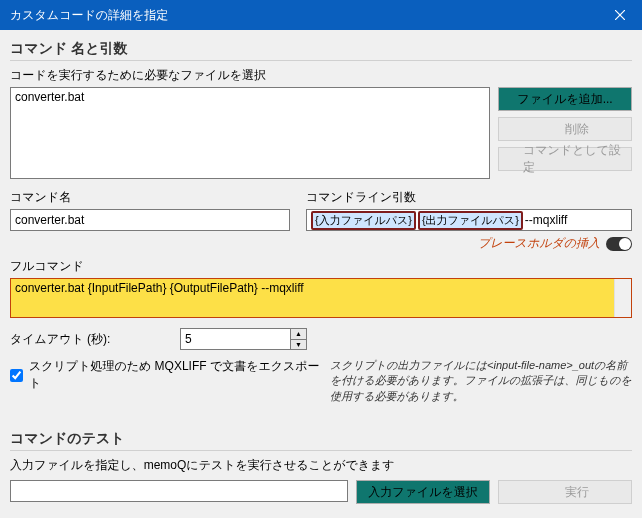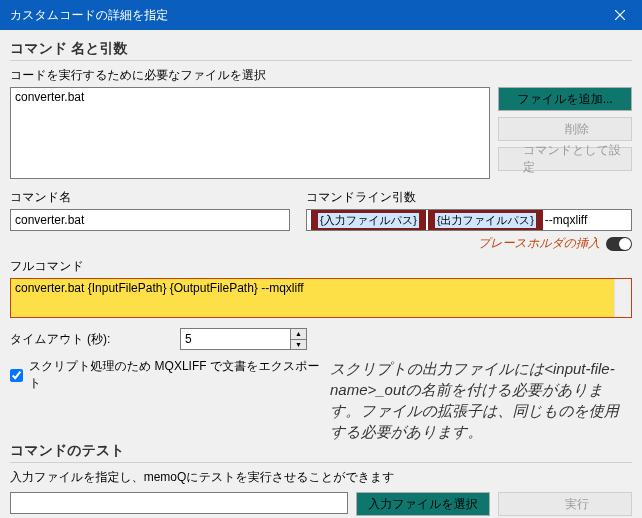--- a/index.html
+++ b/index.html
@@ -15,39 +15,39 @@
 .filelist { flex: 1; border: 1px solid #7a7a7a; background: #fff; height: 92px; padding: 2px 4px; font-size: 12px; overflow: auto; }
 .sidebtns { width: 134px; display: flex; flex-direction: column; gap: 6px; }
 .btn { height: 24px; border: 1px solid #adadad; background: #0f766e; font-size: 12px; display: flex; align-items: center; justify-content: center; cursor: pointer; }
 .btn.disabled { color: #9a9a9a; background: #e9e9e9; border-color: #cfcfcf; cursor: default; padding-left: 24px; }
 .row2 { display: flex; gap: 16px; margin-top: 10px; }
 .col { display: flex; flex-direction: column; }
 .col1 { width: 280px; }
 .col2 { flex: 1; }
 .textinput { height: 22px; border: 1px solid #7a7a7a; background: #fff; padding: 0 4px; font: inherit; width: 100%; }
 .argline { height: 22px; border: 1px solid #7a7a7a; background: #fff; padding: 0 4px; display: flex; align-items: center; gap: 2px; white-space: nowrap; overflow: hidden; }
-.ph { background: #cfe6ff; border: 7px solid #7f1d1d; border-radius: 2px; padding: 0 2px; font-size: 11px; }
+.ph { background: #cfe6ff; border: 2px solid #7f1d1d; border-radius: 2px; padding: 0 2px; font-size: 11px; }
 .placeholder-row { display: flex; justify-content: flex-end; align-items: center; gap: 6px; margin-top: 4px; font-size: 12px; }
 .placeholder-row a { color: #c2410c; text-decoration: none; font-style: italic; }
 .toggle { width: 26px; height: 14px; background: #333; border-radius: 7px; position: relative; }
 .toggle::after { content: ""; position: absolute; right: 1px; top: 1px; width: 12px; height: 12px; background: #fff; border-radius: 50%; }
 .fullcmd { height: 40px; border: 1px solid #c2410c; background: #fde047; padding: 2px 4px; font-size: 12px; margin-top: 2px; overflow: auto; position: relative; }
 .fullcmd .sb { position: absolute; right: 0; top: 0; bottom: 0; width: 17px; background: #f0f0f0; border-left: 1px solid #e0e0e0; }
 .timeout-row { display: flex; align-items: center; gap: 10px; margin-top: 10px; }
 .timeout-row .label { margin: 0; width: 160px; }
 .spinner { display: flex; }
 .spinner input { width: 110px; height: 22px; border: 1px solid #7a7a7a; border-right: none; padding: 0 4px; font: inherit; }
 .spinner .sp { width: 17px; height: 22px; border: 1px solid #7a7a7a; display: flex; flex-direction: column; }
 .spinner .sp div { flex: 1; display: flex; align-items: center; justify-content: center; font-size: 7px; background: #e9e9e9; }
 .spinner .sp div:first-child { border-bottom: 1px solid #7a7a7a; }
 .checks-row { display: flex; gap: 0; margin-top: 8px; }
 .checks { display: flex; flex-direction: column; gap: 6px; width: 320px; }
 .check { display: flex; align-items: center; gap: 6px; font-size: 12px; }
 .check input { width: 13px; height: 13px; }
-.note { flex: 1; font-size: 15px; font-style: italic; color: #333; line-height: 1.4; }
+.note { flex: 1; font-size: 11px; font-style: italic; color: #333; line-height: 1.4; }
 .test-row { display: flex; gap: 8px; margin-top: 6px; }
 .test-row .textinput { flex: 1; }
 .test-row .btn { width: 134px; }
 .footer { border-top: 1px solid #d0d0d0; margin-top: 14px; padding: 8px 10px; display: flex; justify-content: flex-end; gap: 6px; background: #f0f0f0; }
 </style>
 </head>
 <body>
 
 <div class="titlebar">
   <span>カスタムコードの詳細を指定</span>
@@ -115,21 +115,21 @@
   <div class="checks-row">
     <div class="checks">
       <label class="check">
         <input type="checkbox" checked="" style="">
         <span>スクリプト処理のため MQXLIFF で文書をエクスポート</span>
       </label>
     </div>
     <div class="note">スクリプトの出力ファイルには&lt;input-file-name&gt;_outの名前を付ける必要があります。ファイルの拡張子は、同じものを使用する必要があります。</div>
   </div>
 
-  <div class="section-h" style="margin-top:0;">コマンドのテスト</div>
+  <div class="section-h" style="margin-top:26px;">コマンドのテスト</div>
   <div class="hr"></div>
   <span class="label">入力ファイルを指定し、memoQにテストを実行させることができます</span>
   <div class="test-row">
     <input class="textinput" style="">
     <div class="btn">入力ファイルを選択</div>
     <div class="btn disabled">実行</div>
   </div>
 </div>
 
 <div class="footer">

